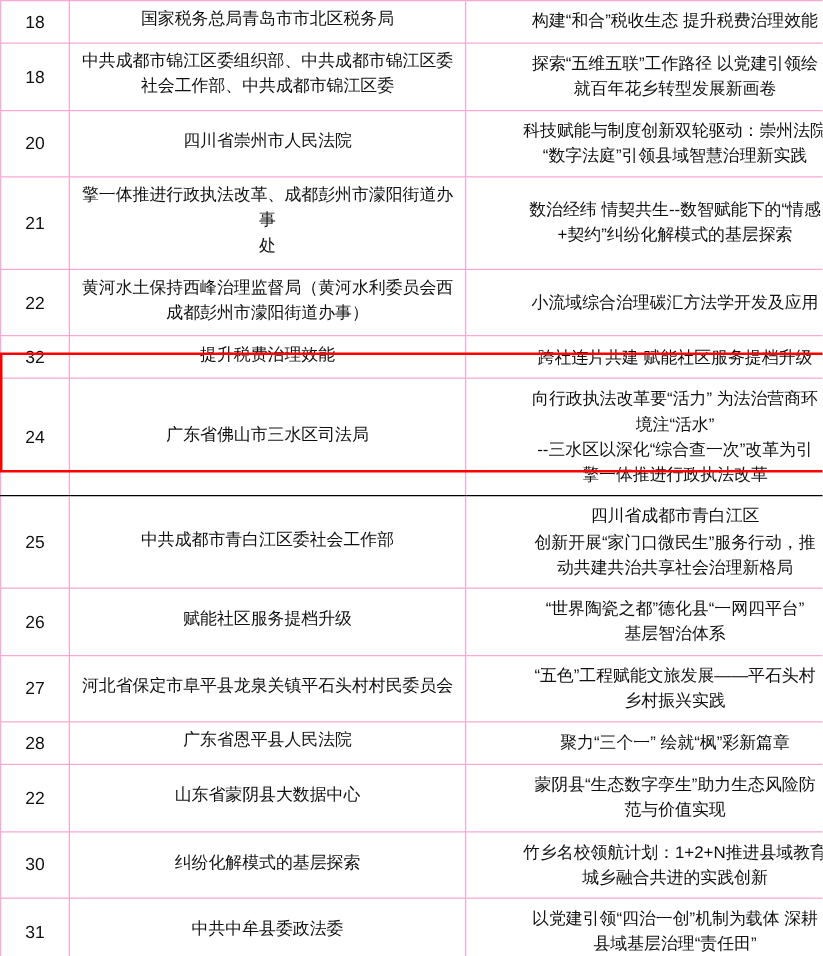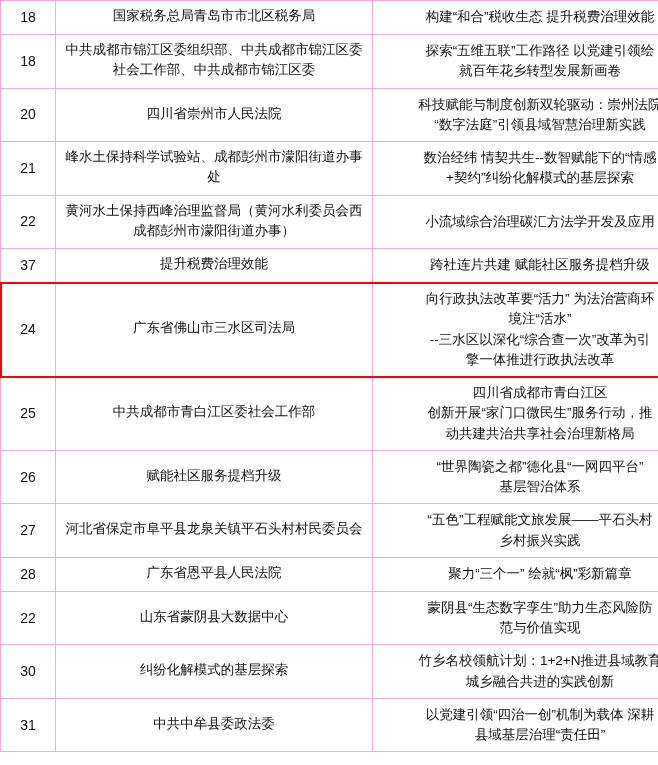--- a/index.html
+++ b/index.html
@@ -90,40 +90,40 @@
             <span class="cell-line">四川省崇州市人民法院</span>
           </td>
           <td class="col-title">
             <span class="cell-line">科技赋能与制度创新双轮驱动：崇州法院</span>
             <span class="cell-line">“数字法庭”引领县域智慧治理新实践</span>
           </td>
         </tr>
         <tr>
           <td class="col-idx">21</td>
           <td class="col-unit">
-            <span class="cell-line">峰水土保持科学试验站、成都彭州市濛阳街道办事</span>
+            <span class="cell-line">擎一体推进行政执法改革、成都彭州市濛阳街道办事</span>
             <span class="cell-line">处</span>
           </td>
           <td class="col-title">
             <span class="cell-line">数治经纬 情契共生--数智赋能下的“情感</span>
             <span class="cell-line">+契约”纠纷化解模式的基层探索</span>
           </td>
         </tr>
         <tr>
           <td class="col-idx">22</td>
           <td class="col-unit">
             <span class="cell-line">黄河水土保持西峰治理监督局（黄河水利委员会西</span>
             <span class="cell-line">成都彭州市濛阳街道办事）</span>
           </td>
           <td class="col-title">
             <span class="cell-line">小流域综合治理碳汇方法学开发及应用</span>
           </td>
         </tr>
         <tr>
-          <td class="col-idx">37</td>
+          <td class="col-idx">32</td>
           <td class="col-unit">
             <span class="cell-line">提升税费治理效能</span>
           </td>
           <td class="col-title">
             <span class="cell-line">跨社连片共建 赋能社区服务提档升级</span>
           </td>
         </tr>
         <tr class="highlight-row" id="row-highlight">
           <td class="col-idx">24</td>
           <td class="col-unit">

